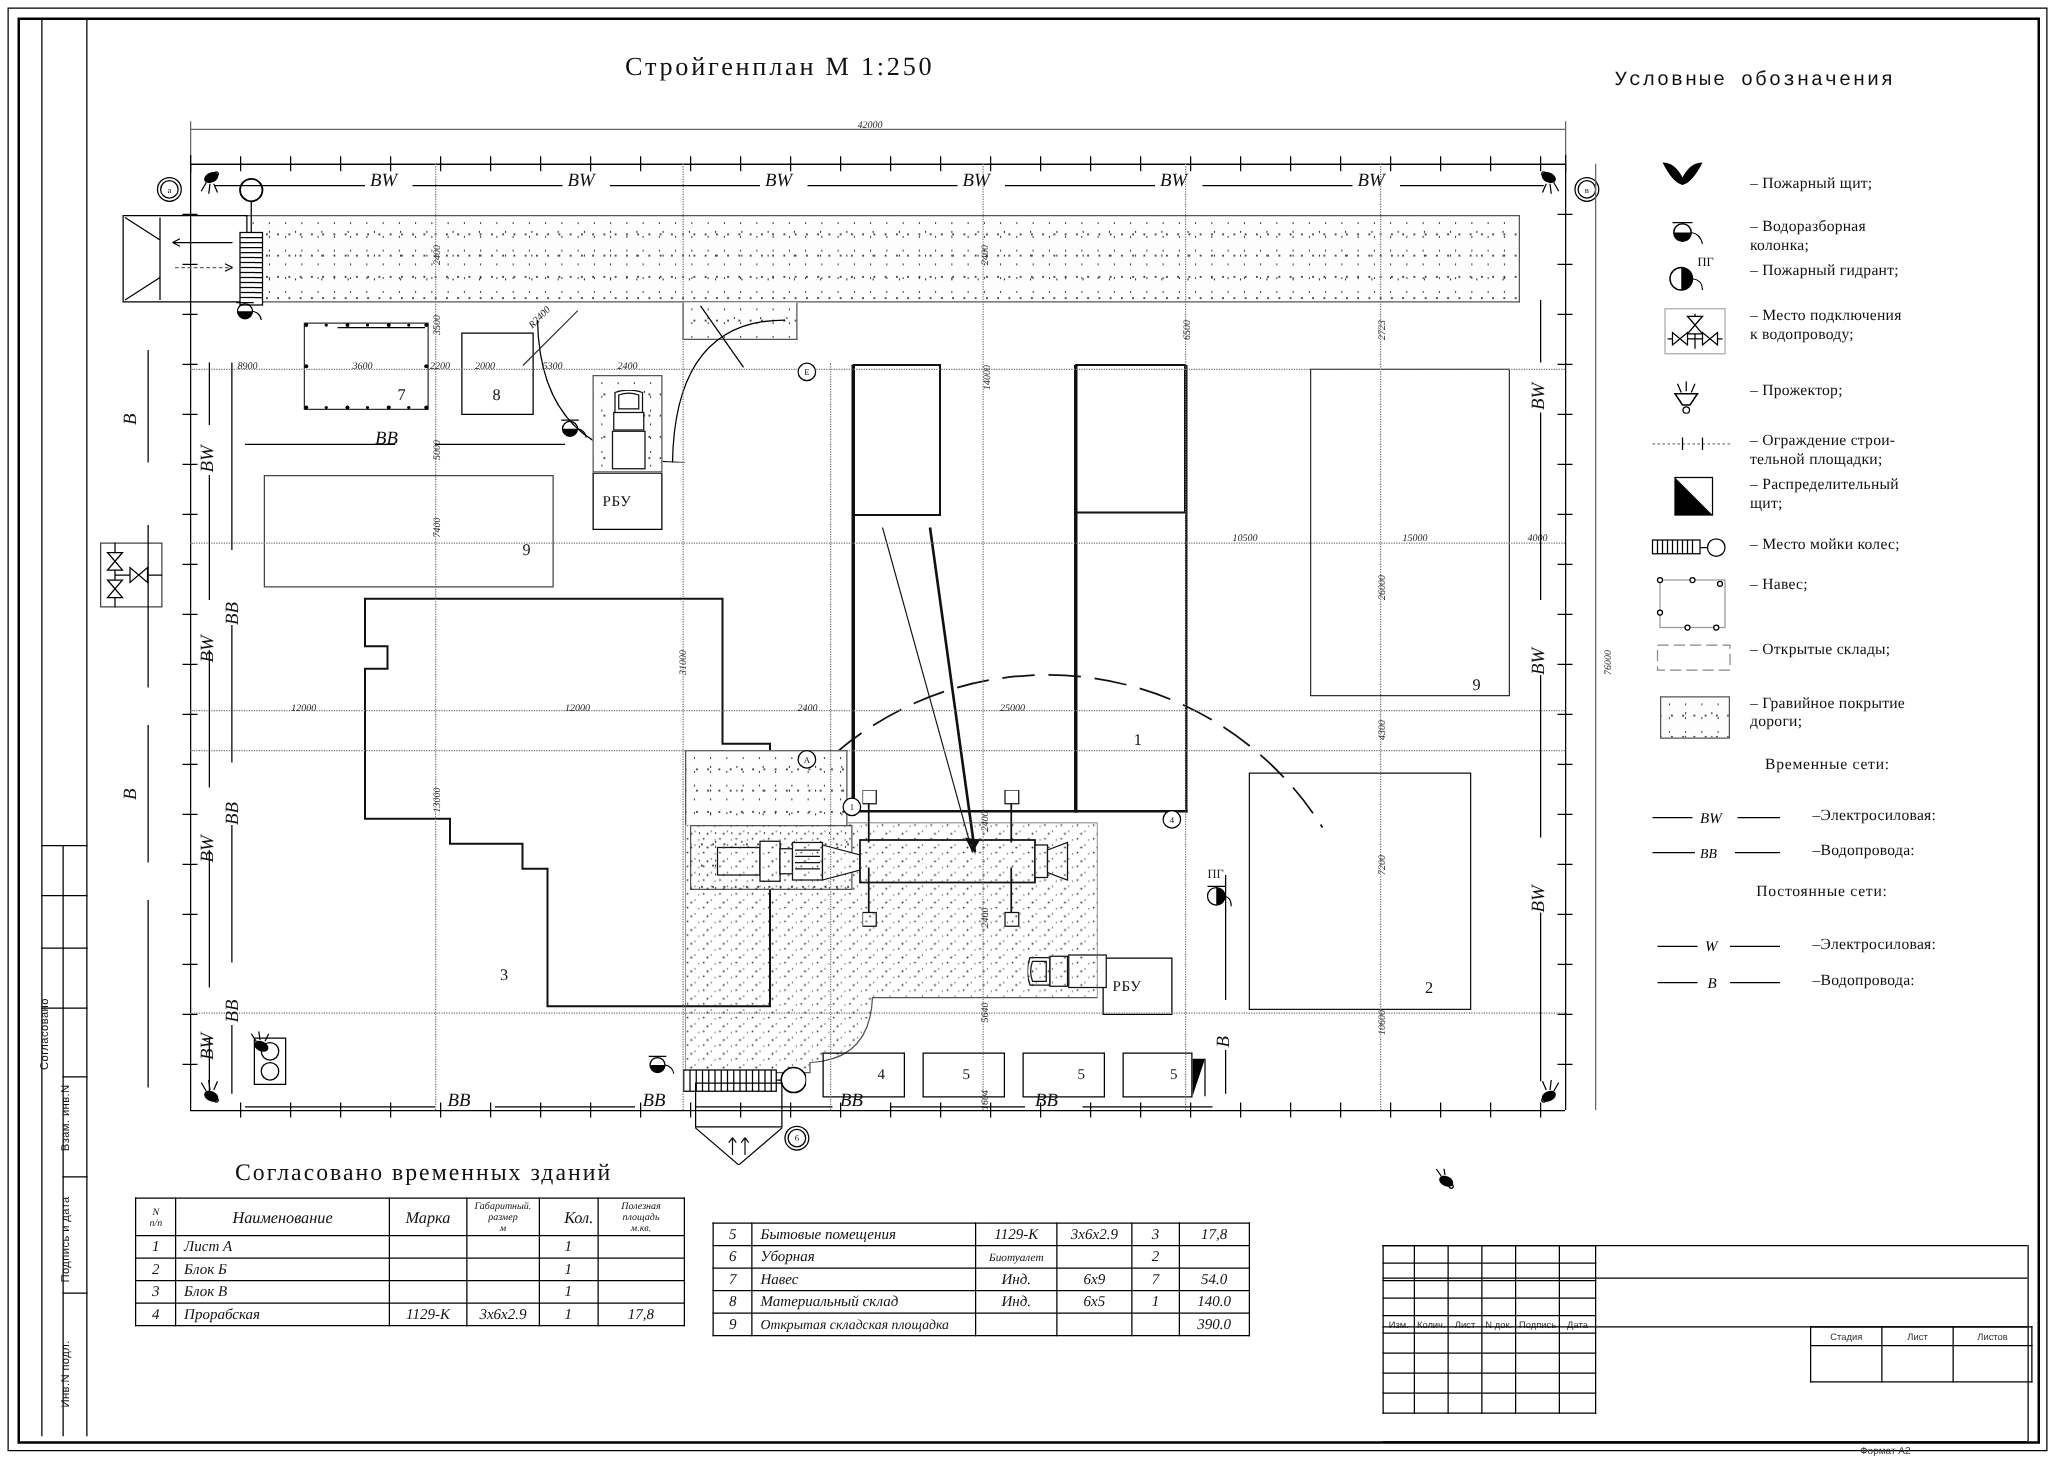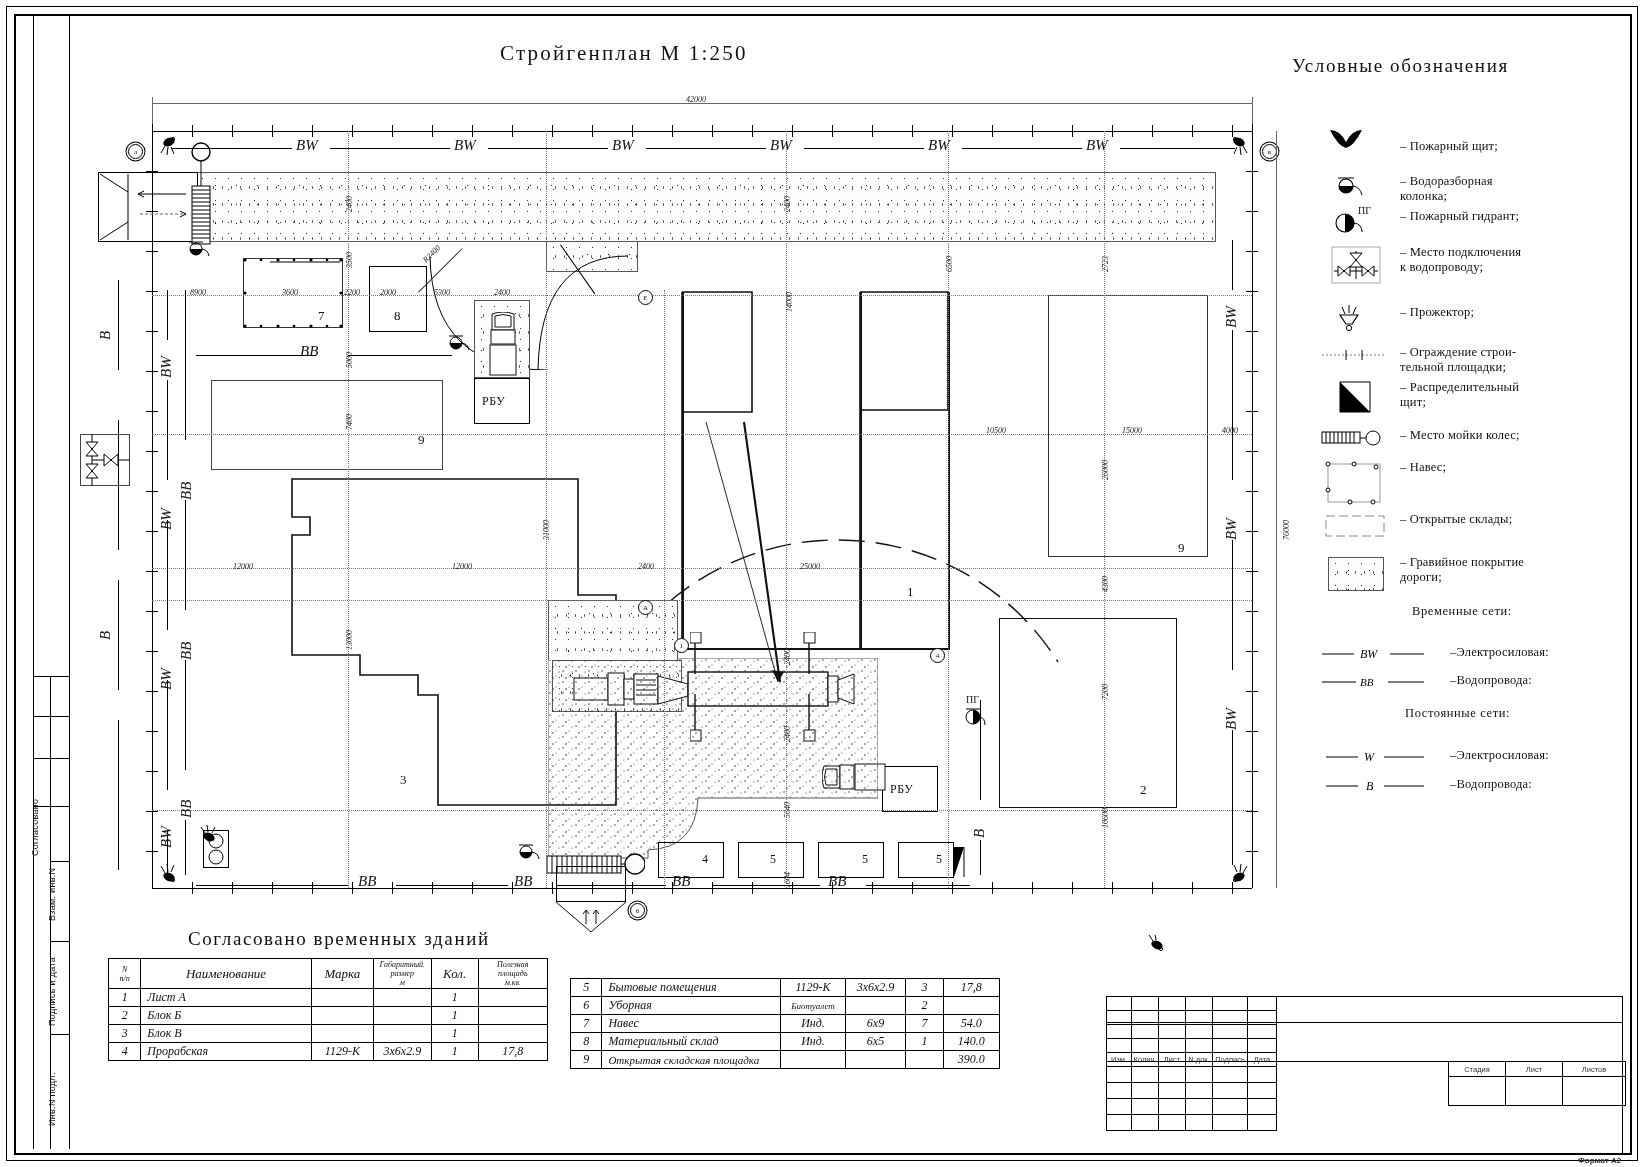--- a/index.html
+++ b/index.html
@@ -9,21 +9,21 @@
   .frame-outer{position:absolute;left:6px;top:6px;width:1630px;height:1153px;border:1px solid #000;}
   .frame-inner{position:absolute;left:14px;top:14px;width:1614px;height:1137px;border:2px solid #000;}
 
   
   .margin-strip{position:absolute;left:16px;top:16px;width:54px;height:1133px;}
   .vlabel{position:absolute;transform-origin:0 0;transform:rotate(-90deg);
           font-family:"Liberation Sans",sans-serif;font-size:9px;white-space:nowrap;letter-spacing:.3px;}
 
   
   .plan-title{position:absolute;left:500px;top:41px;font-size:21px;letter-spacing:2.2px;}
-  .legend-title{position:absolute;left:1292px;top:55px;font-size:19px;letter-spacing:1.6px;}
+  .legend-title{position:absolute;left:1292px;top:55px;font-size:16px;letter-spacing:1.6px;font-family:Liberation Mono, monospace;}
   .expl-title{position:absolute;left:188px;top:928px;font-size:19px;letter-spacing:1.6px;}
 
   
   .ln{position:absolute;background:#000;}
   .h1{height:1px;}
   .v1{width:1px;}
   .box{position:absolute;border:1px solid #000;box-sizing:border-box;}
   .boxthin{position:absolute;border:1px solid #444;box-sizing:border-box;}
   .dot-h{position:absolute;height:0;border-top:1px dotted #777;}
   .dot-v{position:absolute;width:0;border-left:1px dotted #777;}
@@ -831,21 +831,21 @@
         <span>N</span><br>
         <span>п/п</span>
       </th>
       <th class="big" style="width:184px;">Наименование</th>
       <th class="big" style="width:60px;">Марка</th>
       <th style="width:52px;margin-left:11px;">
         <span>Габаритный.</span><br>
         <span>размер</span><br>
         <span>м</span>
       </th>
-      <th class="big" style="width:44px;">Кол.</th>
+      <th class="big" style="width:44px;text-align:right;">Кол.</th>
       <th style="width:70px;">
         <span>Полезная</span><br>
         <span>площадь</span><br>
         <span>м.кв.</span>
       </th>
     </tr>
     <tr>
       <td>1</td>
       <td class="nm">Лист А</td>
       <td></td>
@@ -1017,16 +1017,16 @@
         <td style="width:62px;">Листов</td>
       </tr>
       <tr>
         <td style="height:28px;"></td>
         <td></td>
         <td></td>
       </tr>
     </tbody>
       </table>
 
-    <div class="fmt" style="left:1578px;top:1156px;font-weight:bold;">Формат А2</div>
+    <div class="fmt" style="left:1488px;top:1156px;">Формат А2</div>
   </div>
 
 </div>
 
 </body></html>

